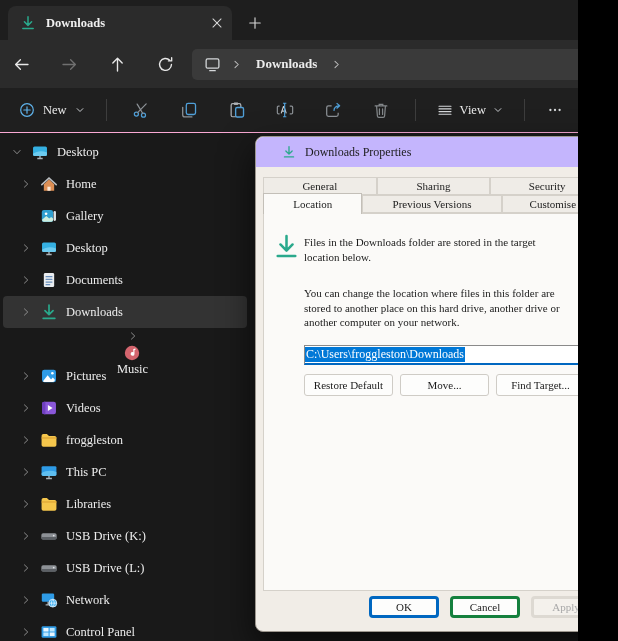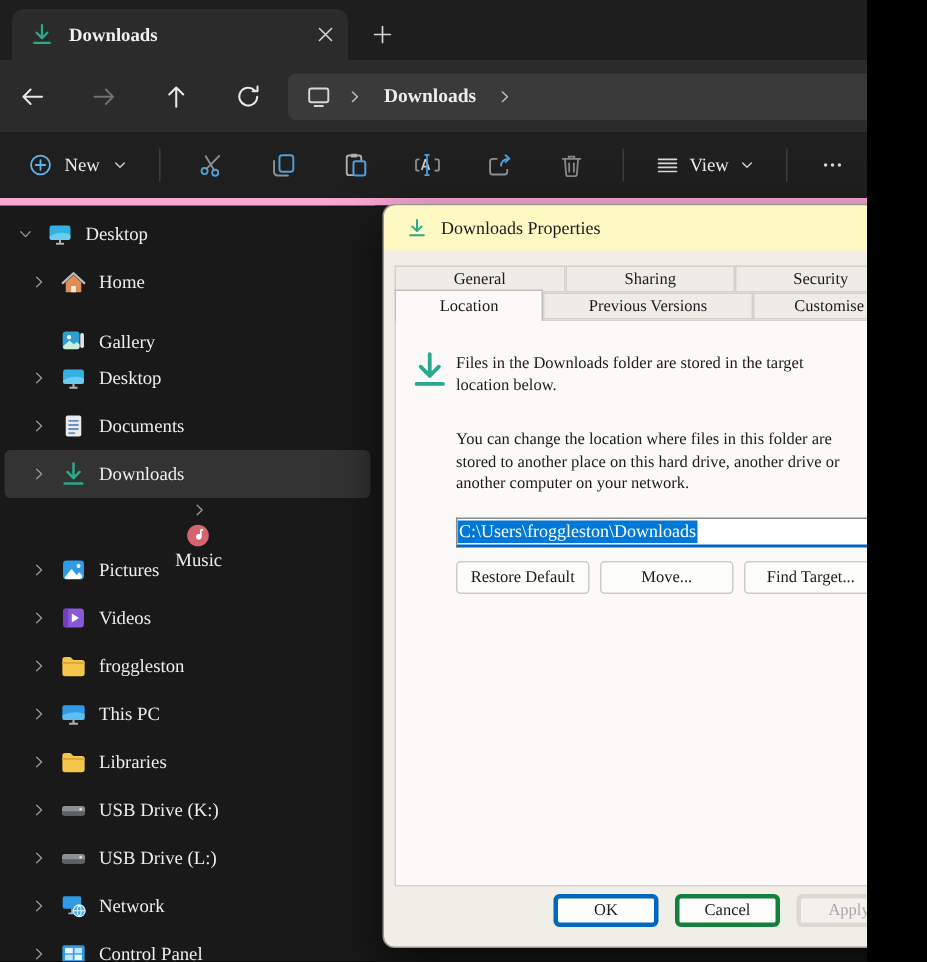--- a/index.html
+++ b/index.html
@@ -26,21 +26,21 @@
   .navbtn.first{margin-left:6px;}
   .navbtn + .navbtn{margin-left:18px;}
   .navbtn.dim{color:#707070;}
   .navbtn .ic{width:17px;height:17px;}
   .addressbar{margin-left:12px;flex:1;height:31px;background:#3a3a3a;border-radius:5px 0 0 5px;
               display:flex;align-items:center;padding:0 12px;gap:10px;color:#ececec;font-size:13px;font-weight:600;}
   .crumbsep{color:#bdbdbd;}
   .crumb{padding:0 4px;white-space:nowrap;}
 
   
-  .toolbar{height:44px;background:#1f1f1f;border-bottom:5px solid #f9a8d4;display:flex;align-items:center;padding-left:8px;}
+  .toolbar{height:44px;background:#1f1f1f;border-bottom:1px solid #f9a8d4;display:flex;align-items:center;padding-left:8px;}
   .newbtn{display:flex;align-items:center;gap:8px;padding:7px 11px;color:#ebebeb;font-size:12.5px;border-radius:4px;}
   .tdiv{width:1px;height:22px;background:#3d3d3d;margin:0 10px;flex:none;}
   .tico{width:36px;height:36px;display:flex;align-items:center;justify-content:center;border-radius:4px;margin:0 6px;}
   .tico .ic{width:18px;height:18px;}
   .tbtn-lab{display:flex;align-items:center;gap:7px;padding:7px 9px;color:#ebebeb;font-size:12.5px;border-radius:4px;margin:0 2px;}
   .dots{width:32px;height:32px;display:flex;align-items:center;justify-content:center;color:#d5d8da;margin-left:4px;border-radius:4px;}
 
   
   .content{display:flex;height:508px;}
   .sidebar{width:250px;flex:none;padding-top:3px;overflow:hidden;}
@@ -48,22 +48,22 @@
   .srow.selected{background:#333333;}
   .schev{width:16px;height:16px;color:#9a9a9a;}
   .schev svg{width:10px;height:10px;}
   .sicon{width:18px;height:18px;margin:0 8px 0 6px;}
   .main{flex:1;background:#191919;}
 
   
   .dialog{position:absolute;left:255px;top:136px;width:357px;height:496px;background:#f1ede7;
           border:1px solid #9c968e;border-radius:8px;box-sizing:border-box;color:#1b1b1b;
           box-shadow:0 14px 34px rgba(0,0,0,.65);font-size:11px;}
-  .dlg-title{height:30px;display:flex;align-items:center;padding:0 6px 0 15px;gap:9px;font-size:12px;
-             background:#fef9c3;border-radius:8px 8px 0 0;}
+  .dlg-title{height:30px;display:flex;align-items:center;padding:0 6px 0 26px;gap:9px;font-size:12px;
+             background:#c4b5fd;border-radius:8px 8px 0 0;}
   .dlg-close{margin-left:auto;width:32px;height:24px;color:#2b2b2b;display:flex;align-items:center;justify-content:center;}
   .dlg-close .ic{width:13px;height:13px;}
   .dlg-tabs{margin:10px 7px 0;}
   .trow{display:flex;}
   .dtab{height:18px;line-height:17px;text-align:center;font-size:11px;background:#efece7;
         border:1px solid #d5d1ca;box-sizing:border-box;color:#1b1b1b;white-space:nowrap;overflow:hidden;}
   .trow1 .dtab{flex:1;}
   .dtab.active{background:#fbfaf8;height:21px;line-height:20px;margin-top:-2px;margin-bottom:-1px;
                position:relative;z-index:3;border-color:#c3bfb8;border-bottom:none;}
   .dlg-page{position:relative;margin:0 7px;height:378px;background:#fbfaf8;border:1px solid #d5d1ca;box-sizing:border-box;}
@@ -279,21 +279,21 @@
           </span>
           <span class="sicon ic">
             <svg viewBox="0 0 16 16">
               <path d="M1.6 8.6 8 2.8l6.4 5.8" stroke="#b9bdc1" stroke-width="1.4" fill="none" stroke-linecap="round"></path>
               <path d="M3.4 8.2V14h9.2V8.2L8 4z" fill="#dd8f55"></path>
               <path d="M6.6 14v-3.6h2.8V14z" fill="#fbe9d8"></path>
             </svg>
           </span>
           <span>Home</span>
         </div>
-        <div class="srow" style="padding-left: 15px; align-items: flex-end;">
+        <div class="srow" style="padding-left: 15px;">
           <span class="schev ic"></span>
           <span class="sicon ic">
             <svg viewBox="0 0 16 16">
               <rect x="12" y="3.6" width="2.2" height="8.8" rx="1" fill="#dfe3e6"></rect>
               <rect x="1.6" y="2.6" width="10" height="10.8" rx="1.8" fill="#2f9fd0"></rect>
               <circle cx="5.4" cy="6" r="1.2" fill="#fff"></circle>
               <path d="M1.8 11.4 5.6 8l2.6 2.2 1.7-1.3 1.7 1.4v1.2a1.6 1.6 0 0 1-1.6 1.6H3.4a1.6 1.6 0 0 1-1.6-1.6z" fill="#cdeede"></path>
             </svg>
           </span>
           <span>Gallery</span>

